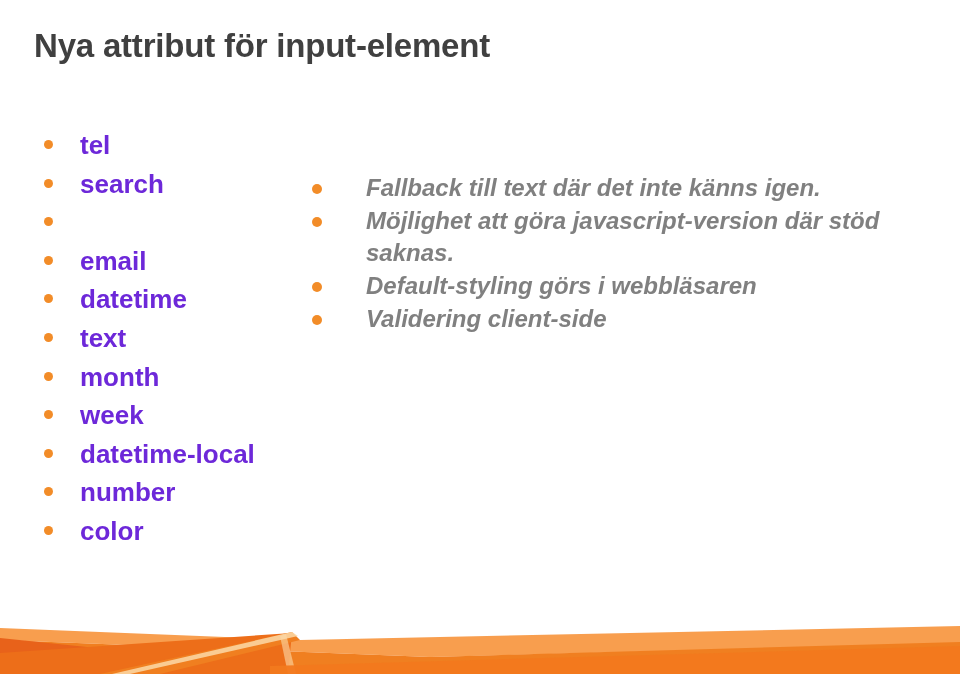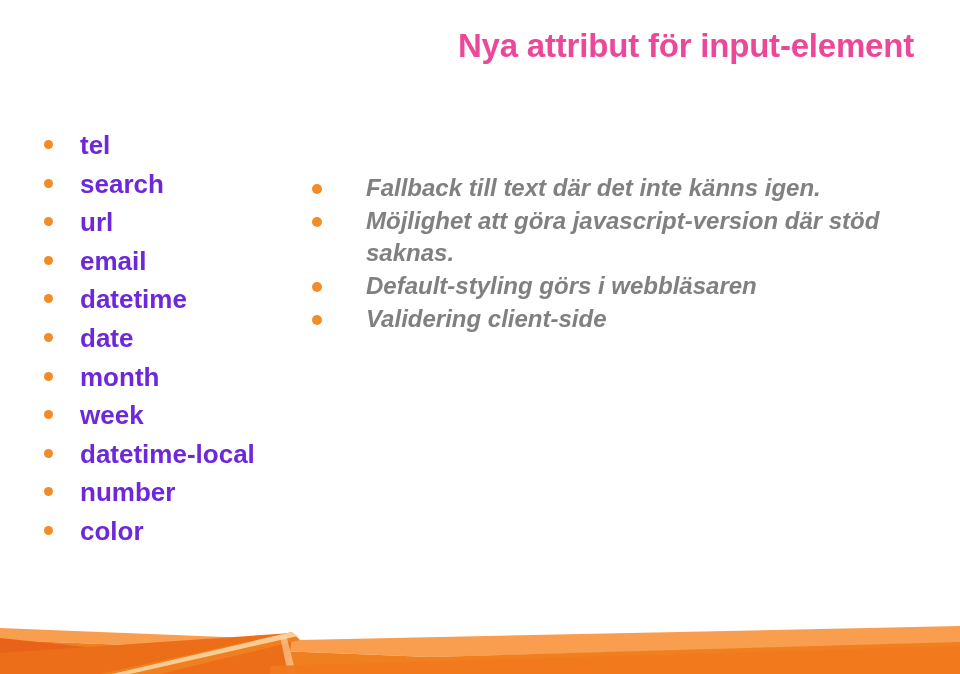--- a/index.html
+++ b/index.html
@@ -22,25 +22,24 @@
   }
 
   
   .slide-title {
     position: absolute;
     left: 34px;
     top: 2px;
     width: 880px;
     font-size: 33px;
     font-weight: bold;
-    color: #ec4899;
+    color: #404040;
     letter-spacing: -0.2px;
     line-height: 44px;
     white-space: nowrap;
-    text-align: right;
   }
 
   
   .col-left {
     position: absolute;
     left: 44px;
     top: 128px;
     width: 290px;
   }
   .col-right {
@@ -116,33 +115,32 @@
     <div class="bullet-row">
       <span class="bullet-dot"></span>
       <span class="bullet-text">tel</span>
     </div>
     <div class="bullet-row">
       <span class="bullet-dot"></span>
       <span class="bullet-text">search</span>
     </div>
     <div class="bullet-row">
       <span class="bullet-dot"></span>
-      <span class="bullet-text">url</span>
     </div>
     <div class="bullet-row">
       <span class="bullet-dot"></span>
       <span class="bullet-text">email</span>
     </div>
     <div class="bullet-row">
       <span class="bullet-dot"></span>
       <span class="bullet-text">datetime</span>
     </div>
     <div class="bullet-row">
       <span class="bullet-dot"></span>
-      <span class="bullet-text">date</span>
+      <span class="bullet-text">text</span>
     </div>
     <div class="bullet-row">
       <span class="bullet-dot"></span>
       <span class="bullet-text">month</span>
     </div>
     <div class="bullet-row">
       <span class="bullet-dot"></span>
       <span class="bullet-text">week</span>
     </div>
     <div class="bullet-row">

